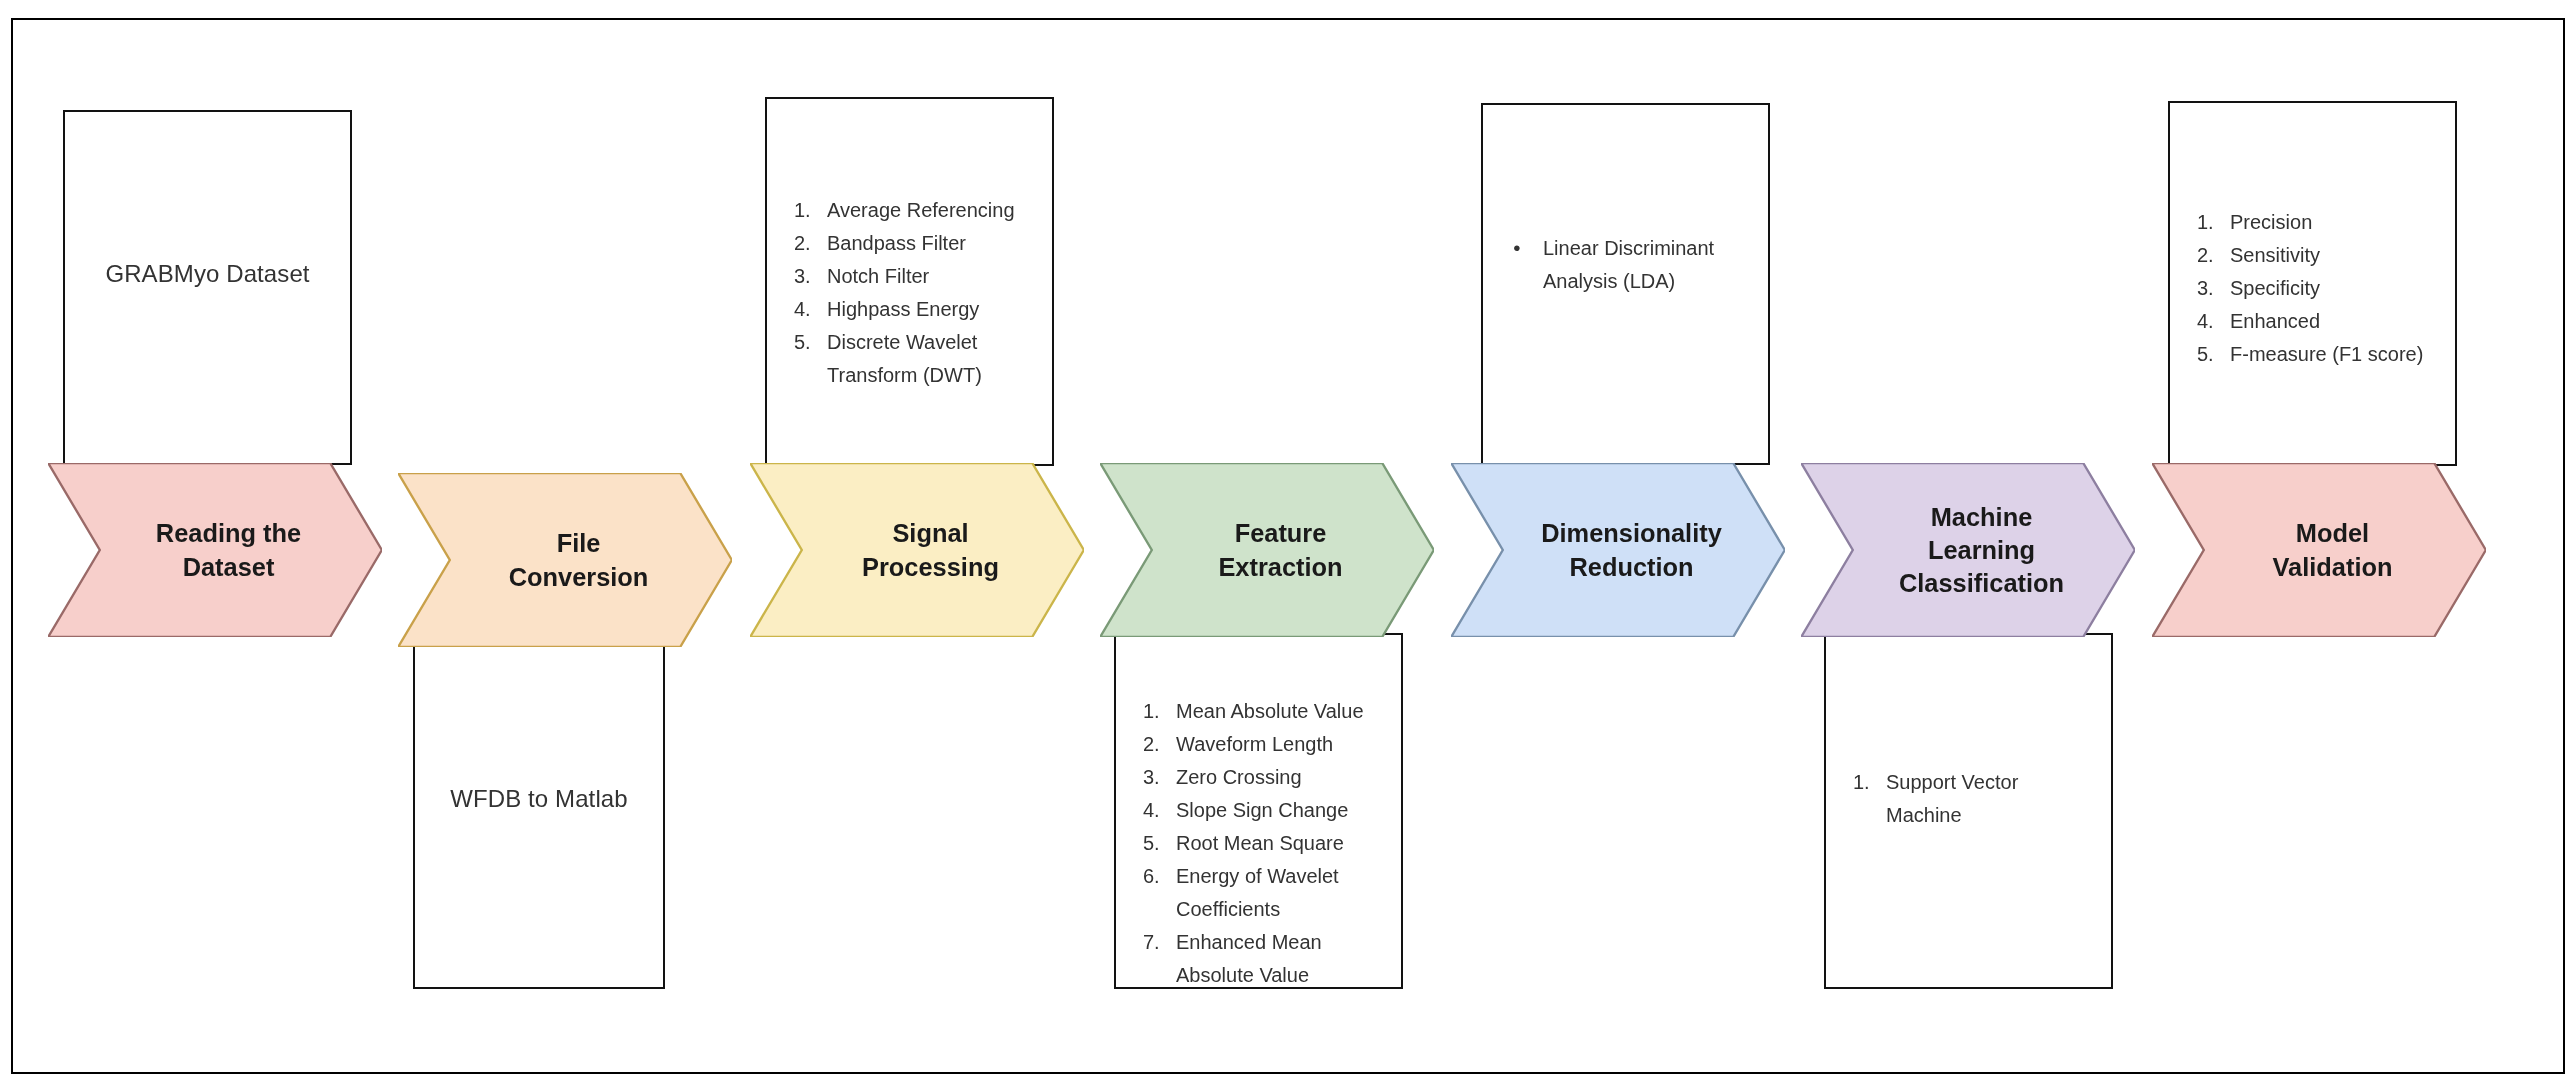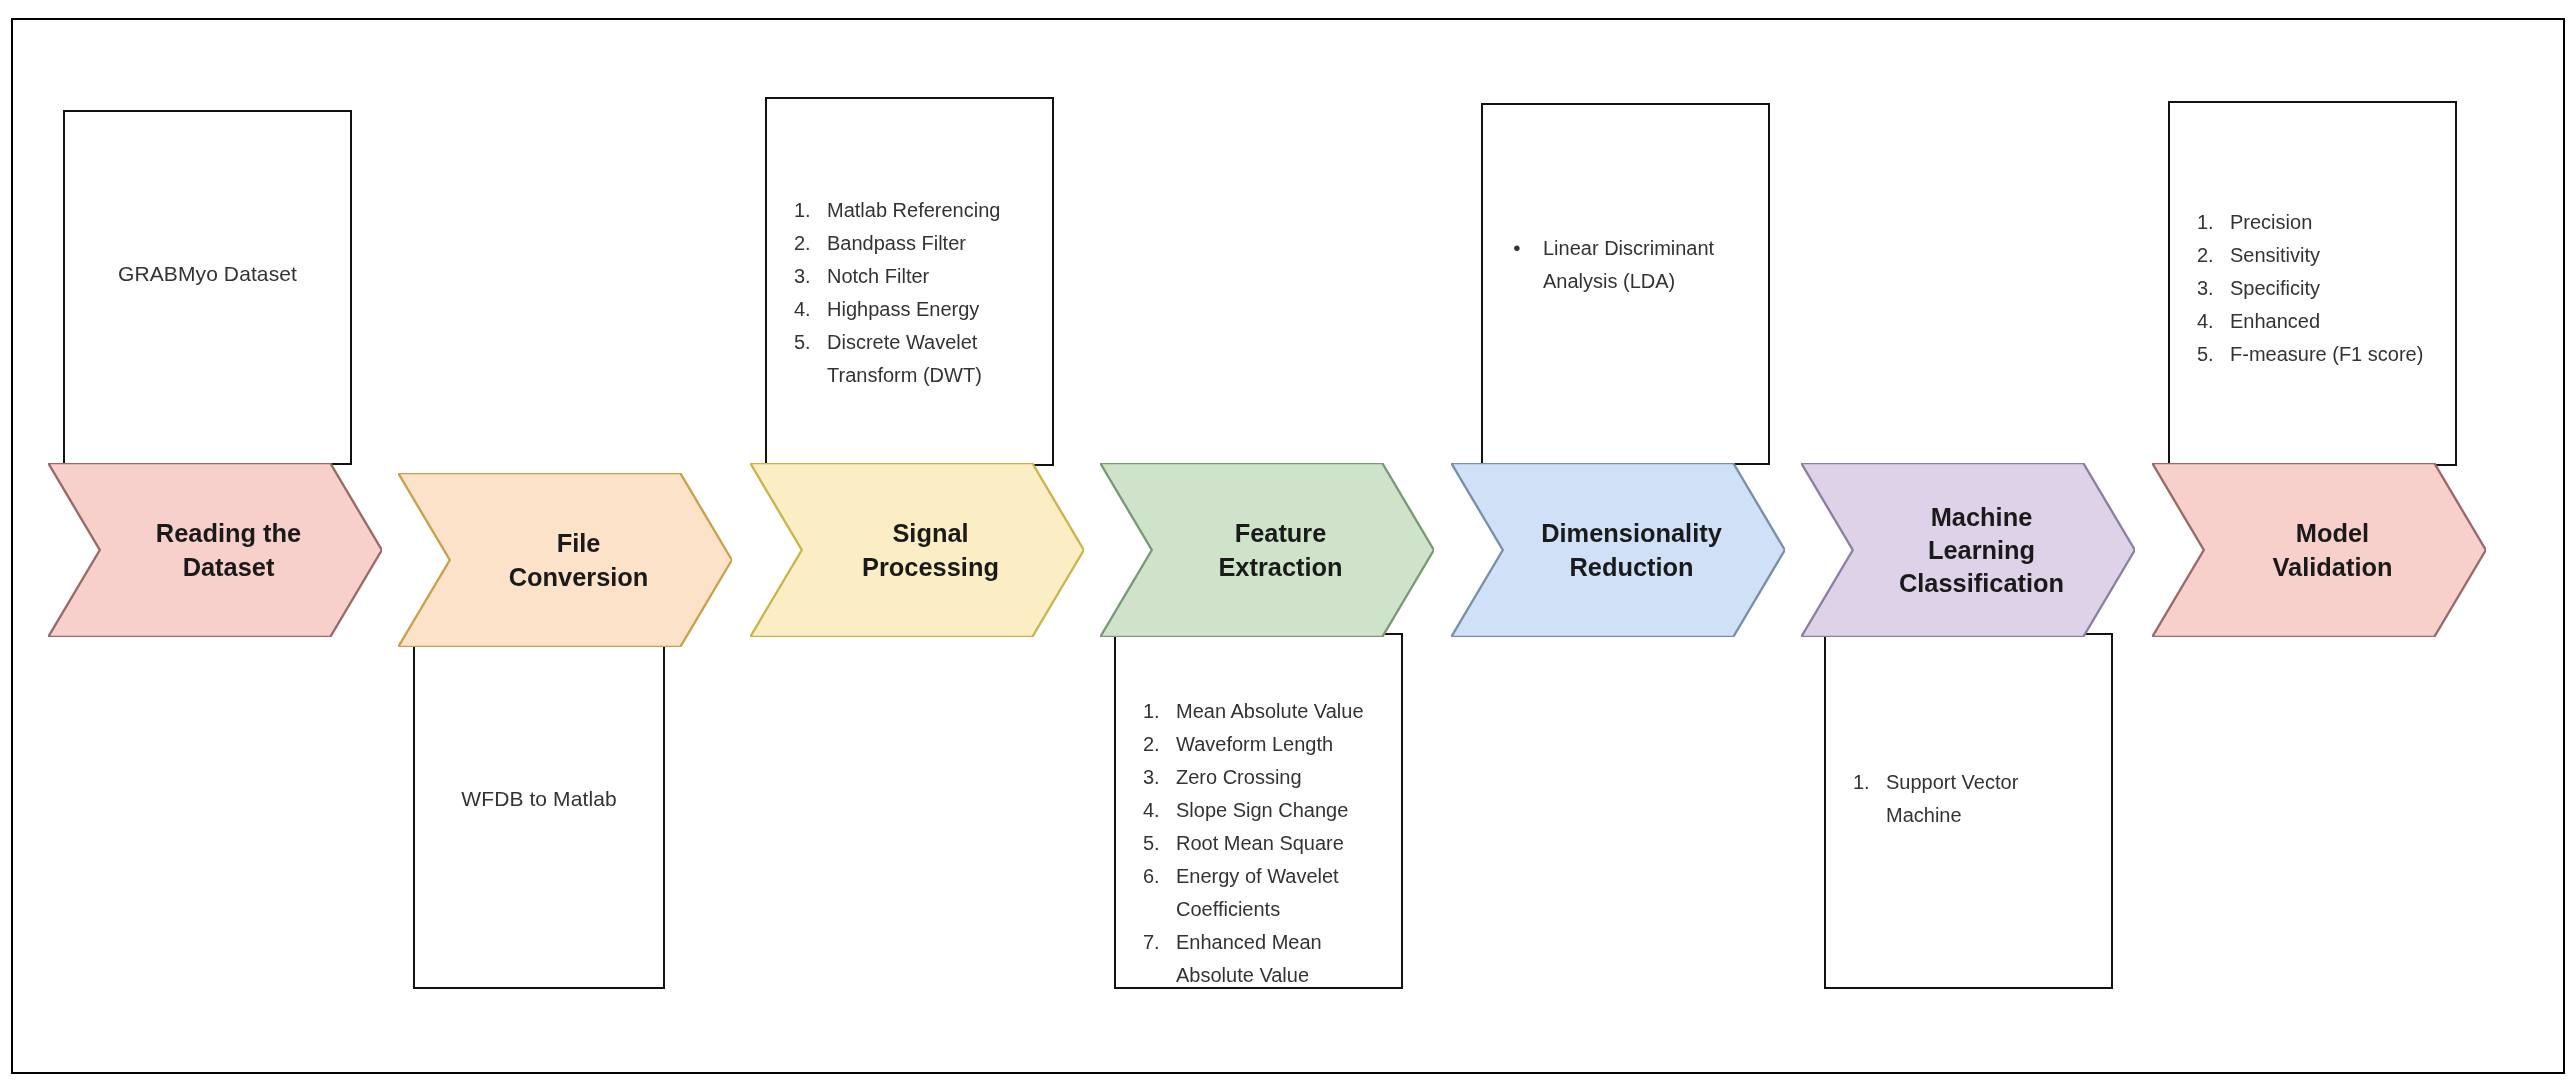--- a/index.html
+++ b/index.html
@@ -24,21 +24,21 @@
   .detail-inner{
     position:absolute;left:0;right:0;
     padding:0 27px;
     box-sizing:border-box;
   }
   .detail-inner.centered{
     text-align:center;
   }
 
   .dtext{
-    font-size:21px;
+    font-size:24px;
     line-height:33px;
     color:#333333;
     letter-spacing:0.1px;
     white-space:nowrap;
   }
 
   
   ol.numlist{
     list-style:none;
     margin:0;padding:0;
@@ -99,21 +99,21 @@
 
   <div class="detail-box" style="left:413px;top:633px;width:252px;height:356px;">
     <div class="detail-inner centered" style="top:147px;">
       <div class="dtext">WFDB to Matlab</div>
     </div>
   </div>
 
   <div class="detail-box" style="left:765px;top:97px;width:289px;height:369px;">
     <div class="detail-inner" style="top:95px;">
       <ol class="numlist">
-        <li><span class="num">1.</span><span>Matlab Referencing</span></li>
+        <li><span class="num">1.</span><span>Average Referencing</span></li>
         <li><span class="num">2.</span><span>Bandpass Filter</span></li>
         <li><span class="num">3.</span><span>Notch Filter</span></li>
         <li><span class="num">4.</span><span>Highpass Energy</span></li>
         <li style="max-width:199px;white-space:normal;"><span class="num">5.</span><span>Discrete Wavelet Transform (DWT)</span></li>
       </ol>
     </div>
   </div>
 
   <div class="detail-box" style="left:1114px;top:633px;width:289px;height:356px;">
     <div class="detail-inner" style="top:60px;">

